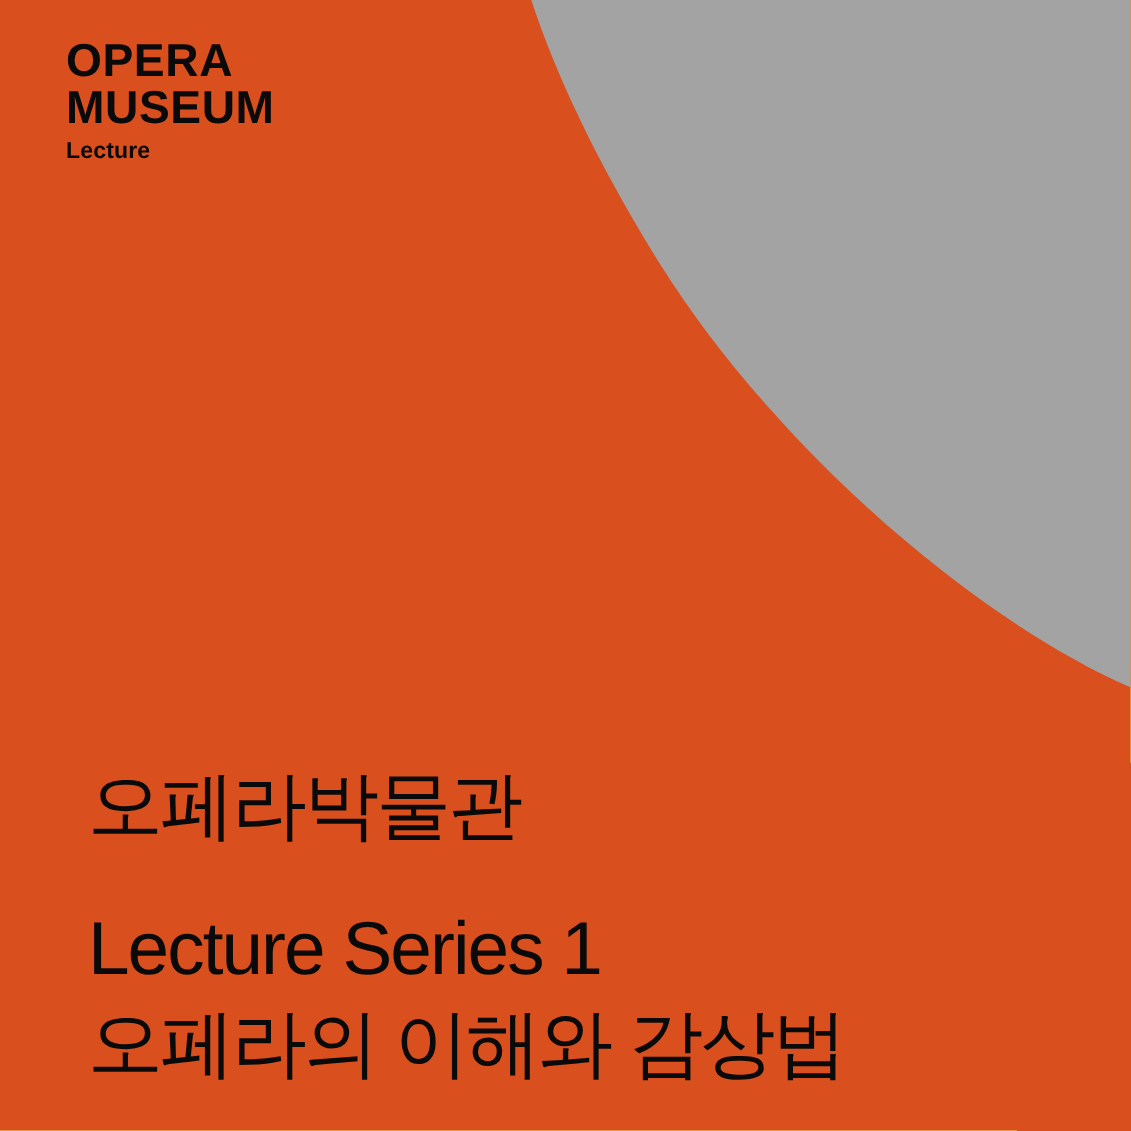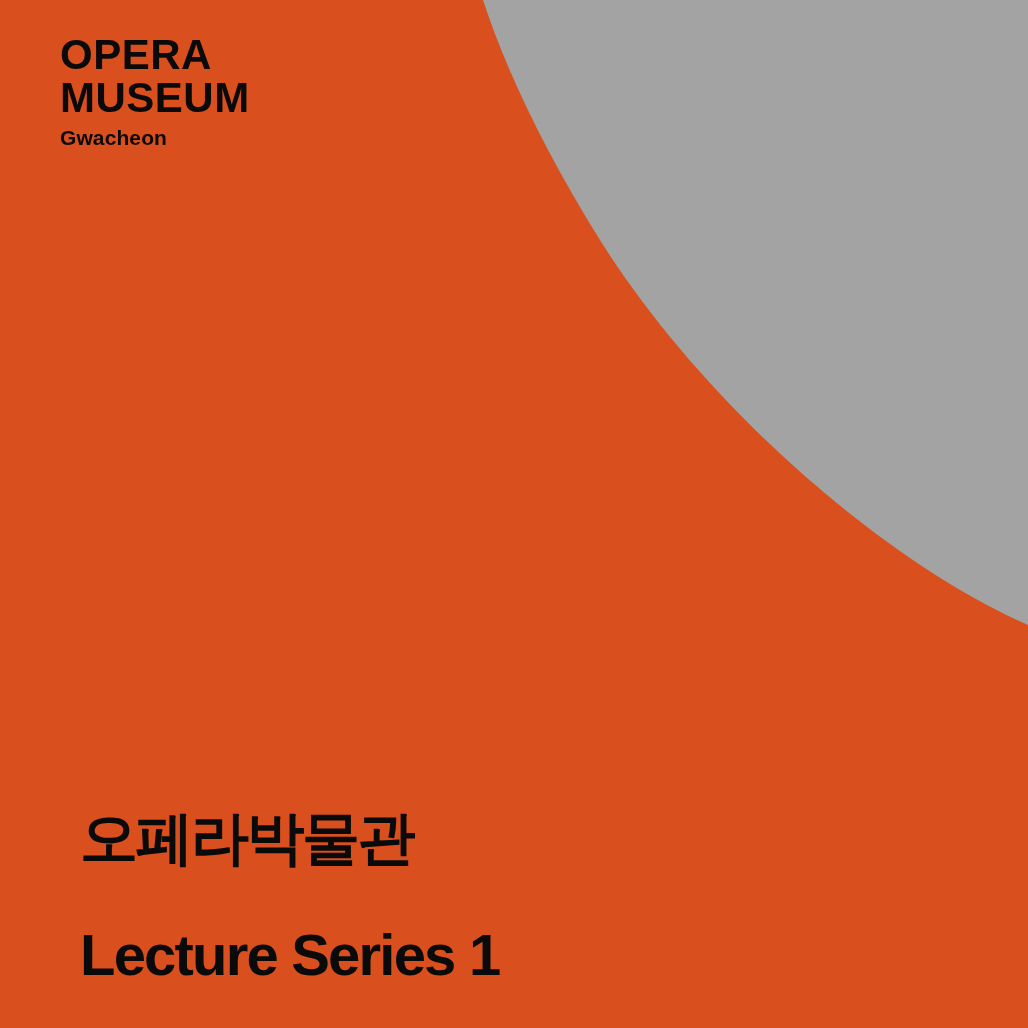--- a/index.html
+++ b/index.html
@@ -59,22 +59,22 @@
   
   .headline {
     position: absolute;
     left: 80px;
     bottom: 36px;
     z-index: 5;
     color: #0a0a0a;
   }
 
   .headline-line {
-    font-size: 58px;
-    font-weight: 700;
+    font-size: 68px;
+    font-weight: 400;
     line-height: 1.27;
     letter-spacing: -1.2px;
     white-space: nowrap;
     margin: 0;
   }
 
   .headline-line.latin {
     letter-spacing: -1.8px;
     margin-top: 44px;
   }
@@ -91,21 +91,22 @@
   <svg class="bg-layer" viewBox="0 0 1028 1028" preserveAspectRatio="none" aria-hidden="true">
     <rect x="0" y="0" width="1028" height="1028" fill="#d9501e"></rect>
     <path d="M 483 0 L 1028 0 L 1028 625
              C 880 560, 700 400, 600 240
              C 545 152, 505 68, 483 0 Z" fill="#a3a3a3"></path>
   </svg>
 
   <div class="logo">
     <div class="logo-line">OPERA</div>
     <div class="logo-line">MUSEUM</div>
-    <div class="logo-sub">Gwacheon</div>
+    <div class="logo-sub">Lecture</div>
   </div>
 
   <div class="headline">
     <p class="headline-line kr">오페라박물관</p>
     <p class="headline-line latin">Lecture Series 1</p>
+    <p class="headline-line kr">오페라의 이해와 감상법</p>
   </div>
 
 </div>
 
 </body></html>

